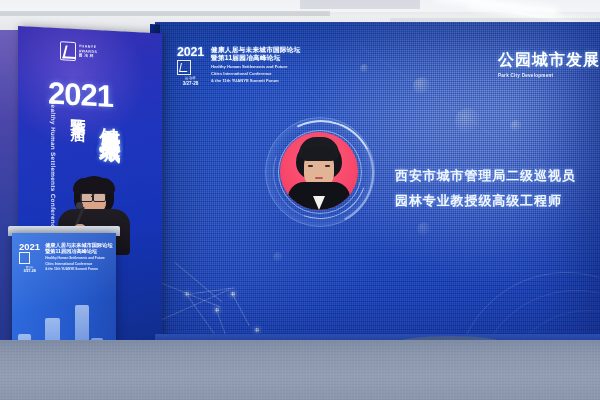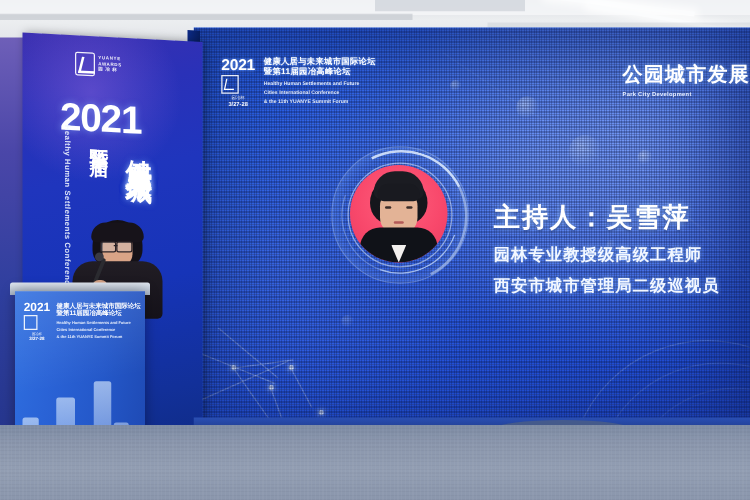--- a/index.html
+++ b/index.html
@@ -246,23 +246,22 @@
         <div class="eyeL"></div>
           <div class="eyeR"></div>
         <div class="mouth"></div>
         <div class="face neck"></div>
         <div class="face body"></div>
         <div class="collar"></div>
       </div>
     </div>
 
     <div class="slide-text">
-      <div class="st-title">主持人：吴雪萍</div>
+      <div class="st-line">西安市城市管理局二级巡视员</div>
       <div class="st-line">园林专业教授级高级工程师</div>
-      <div class="st-line">西安市城市管理局二级巡视员</div>
     </div>
   </div>
 
   <div class="banner-edge"></div>
 
   <div class="banner">
     <div class="banner-glow"></div>
     <div class="bn-logo">
       <div class="bn-mark"></div>
       <div>

